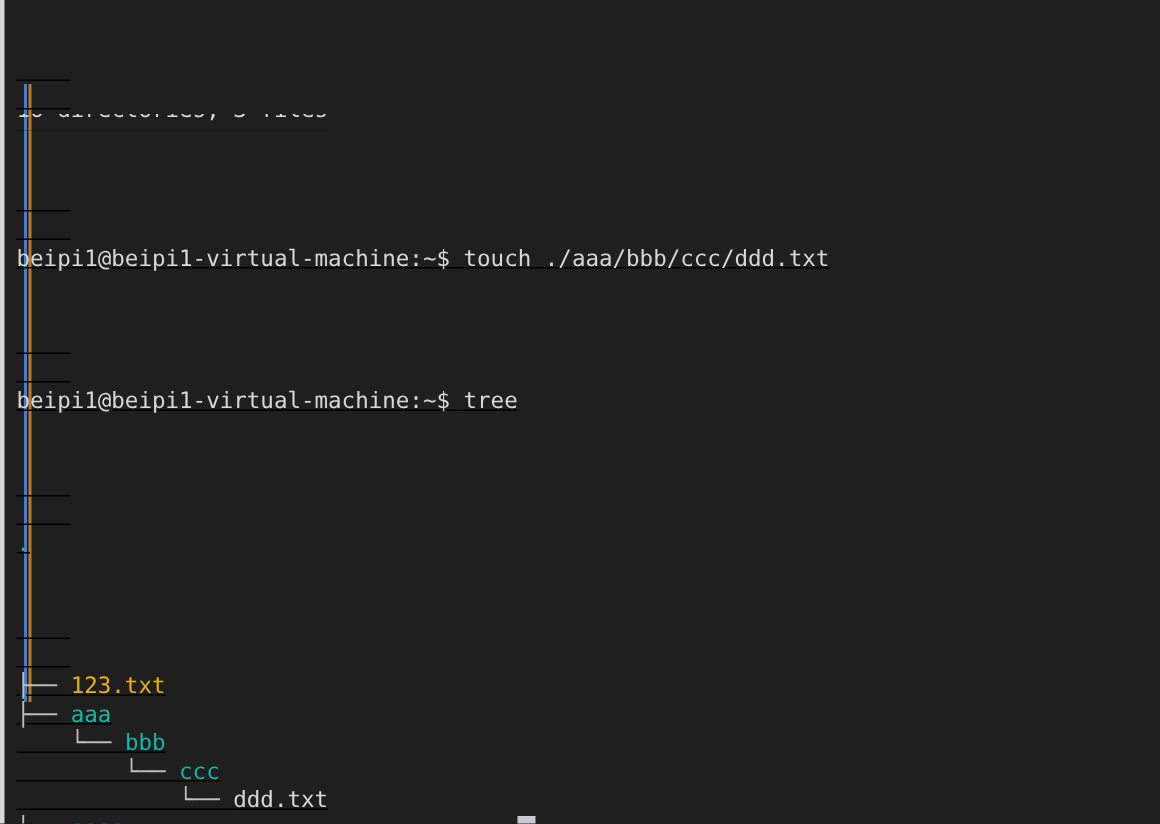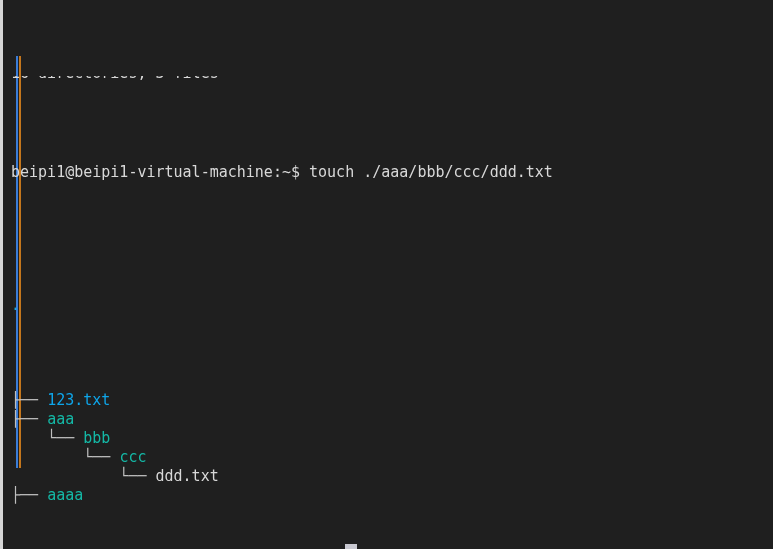--- a/index.html
+++ b/index.html
@@ -15,20 +15,21 @@
   }
 
   #terminal {
     position: relative;
     width: 773px;
     height: 549px;
     background: #1f1f1f;
     box-sizing: border-box;
     border-left: 3px solid #d6d6d6;
     overflow: hidden;
+    text-decoration: underline;
   }
 
   
   .guide {
     position: absolute;
     width: 2px;
     top: 56px;
     height: 412px;
     z-index: 1;
   }
@@ -55,21 +56,21 @@
     line-height: 11px;
     overflow: hidden;
     position: relative;
   }
   .line.clipped-top span { position: relative; top: -8px; }
 
   
   .c-default { color: #d8d8d8; }
   .c-prompt  { color: #d8d8d8; }
   .c-dir     { color: #14b8a6; }
-  .c-exec    { color: #0ea5e9; }
+  .c-exec    { color: #eab308; }
   .c-branch  { color: #bfbfbf; }
   .c-dot     { color: #1fa7e0; }
 
   .cursor {
     position: absolute;
     left: 342px;
     top: 544px;
     width: 12px;
     height: 6px;
     background: #c9c9d2;
@@ -86,20 +87,21 @@
 
   <div id="lines">
 
     
     <div class="line clipped-top"><span class="c-default">16 directories, 3 files</span></div>
 
     
     <div class="line"><span class="c-prompt">beipi1@beipi1-virtual-machine:~$</span><span class="c-default"> </span><span class="c-default">touch ./aaa/bbb/ccc/ddd.txt</span></div>
 
     
+    <div class="line"><span class="c-prompt">beipi1@beipi1-virtual-machine:~$</span><span class="c-default"> </span><span class="c-default">tree</span></div>
 
     
     <div class="line"><span class="c-dot">.</span></div>
 
     
     <div id="tree-entries"><div class="line"><span class="c-branch">├── </span><span class="c-exec">123.txt</span></div><div class="line"><span class="c-branch">├── </span><span class="c-dir">aaa</span></div><div class="line"><span class="c-branch">    └── </span><span class="c-dir">bbb</span></div><div class="line"><span class="c-branch">        └── </span><span class="c-dir">ccc</span></div><div class="line"><span class="c-branch">            └── </span><span class="c-default">ddd.txt</span></div><div class="line"><span class="c-branch">├── </span><span class="c-dir">aaaa</span></div></div>
 
     
     
 

